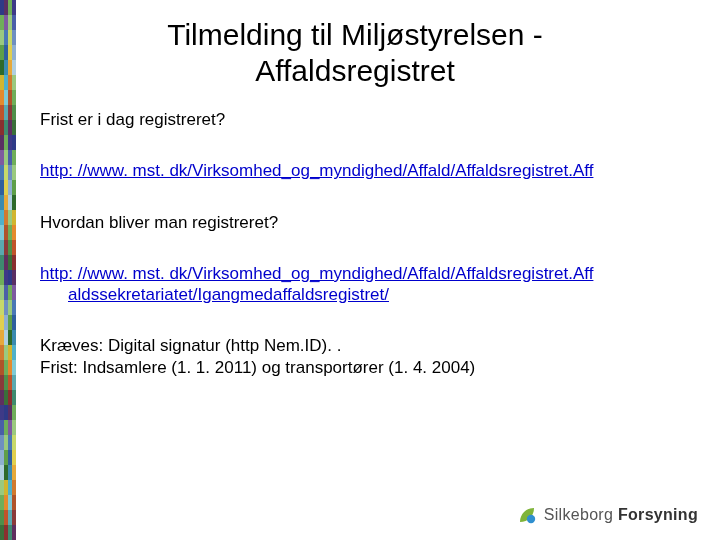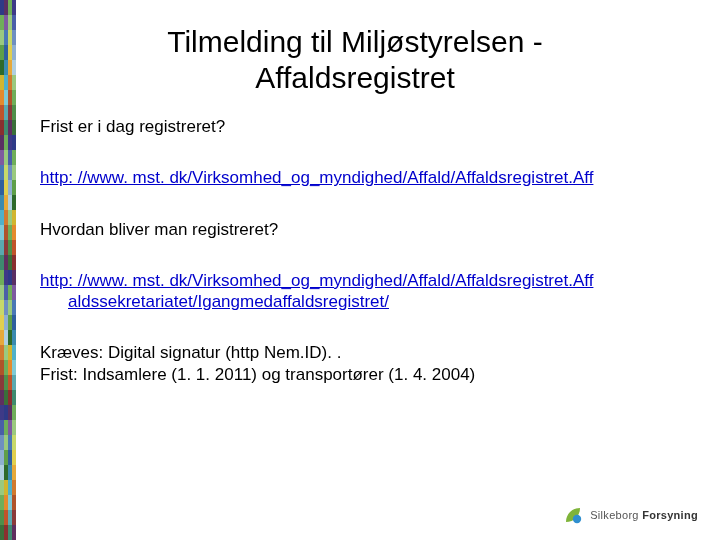--- a/index.html
+++ b/index.html
@@ -33,21 +33,21 @@
   .content {
     position: absolute;
     left: 30px;
     top: 6px;
     right: 20px;
   }
   .title {
     text-align: center;
     font-size: 30px;
     line-height: 1.2;
-    margin: 18px 60px 20px 40px;
+    margin: 11px 60px 20px 40px;
     font-weight: 400;
   }
   .body-text {
     font-size: 17px;
     line-height: 1.25;
   }
   .para {
     margin: 0 0 30px 10px;
   }
   .link {
@@ -74,21 +74,21 @@
     right: 22px;
     bottom: 14px;
     display: flex;
     align-items: center;
     gap: 6px;
   }
   .logo svg {
     display: block;
   }
   .logo-text {
-    font-size: 11px;
+    font-size: 16px;
     color: #555;
     letter-spacing: 0.3px;
   }
   .logo-text .strong {
     color: #333;
     font-weight: 600;
   }
 </style>
 </head>
 <body>

